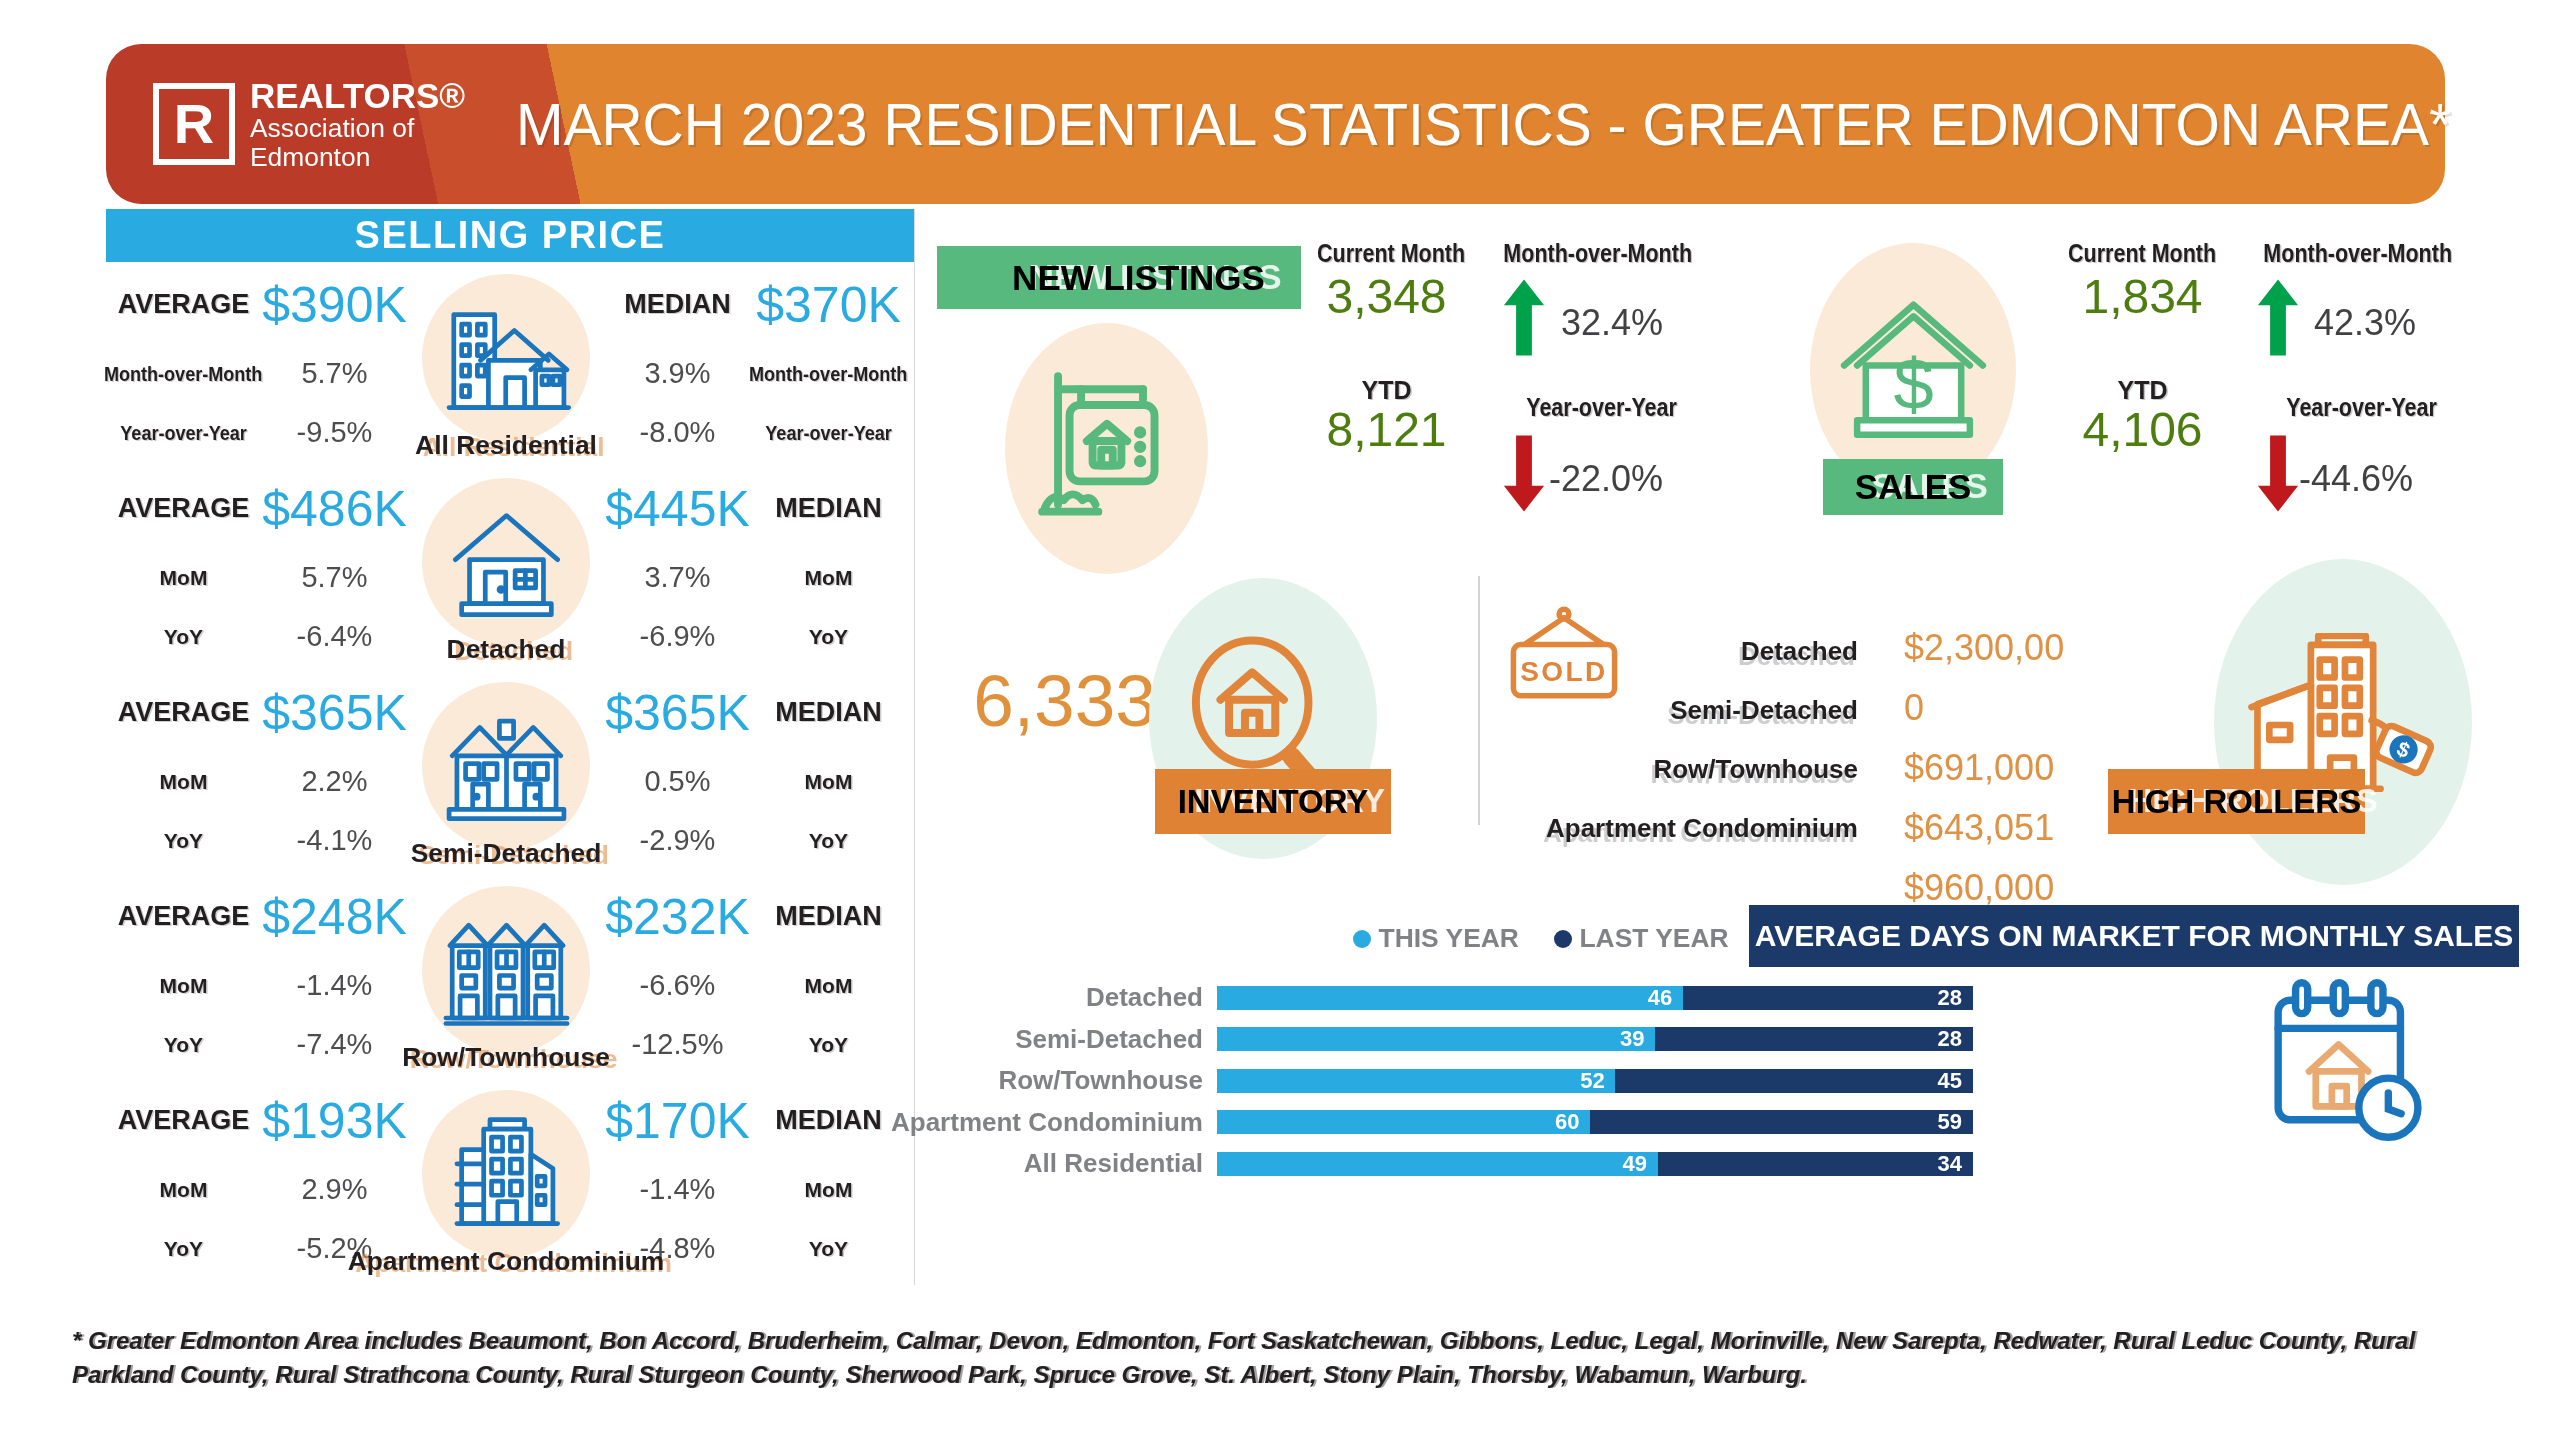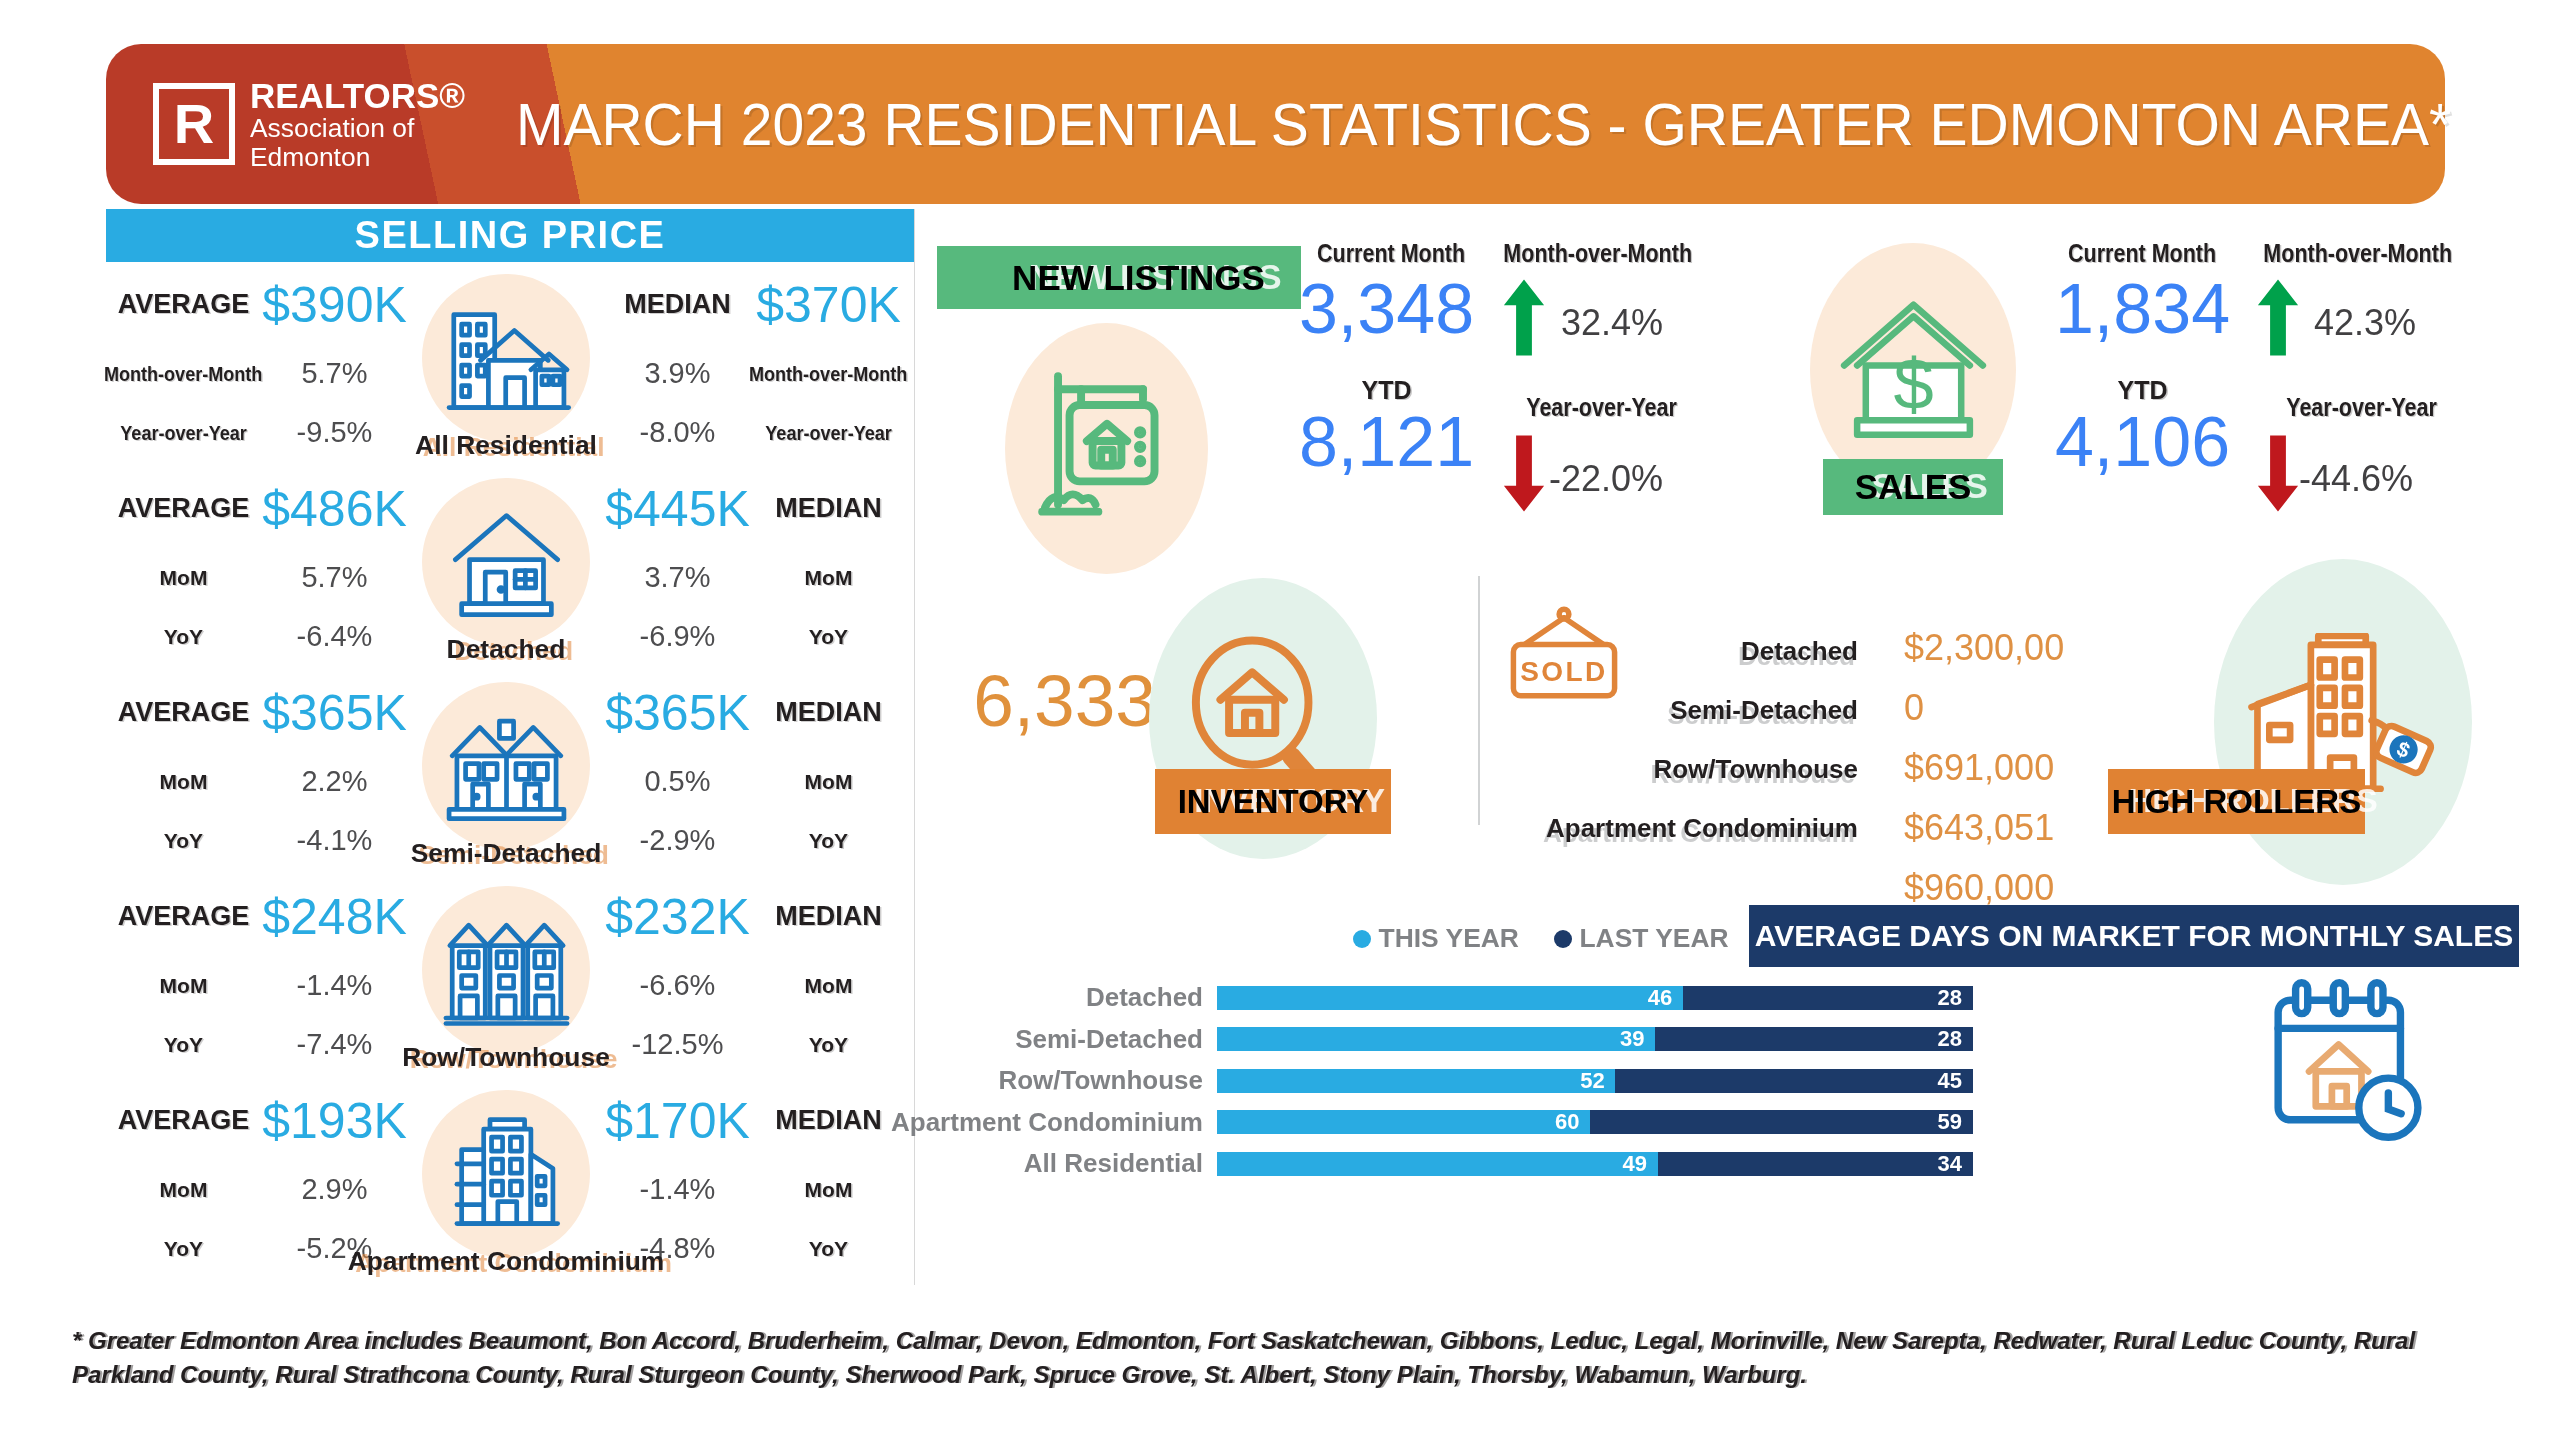--- a/index.html
+++ b/index.html
@@ -37,21 +37,21 @@
   .type-label{position:absolute;left:50%;bottom:1.5px;transform:translateX(-50%);font-size:26.4px;font-weight:bold;
     white-space:nowrap;text-shadow:7.6px 1.5px 0 rgba(224,133,58,.55);}
 
   
   .banner{position:absolute;display:flex;align-items:center;justify-content:center;font-weight:bold;color:#000;}
   .banner.green{background:#57b97d;}
   .banner.orange{background:#e08233;}
   .banner .gh{text-shadow:16.6px -1.5px 0 rgba(255,255,255,.85);}
   .stat-label{position:absolute;font-size:25px;font-weight:bold;text-align:center;
     text-shadow:1.5px 0.8px 0 rgba(35,31,32,.25);}
-  .stat-big{position:absolute;font-size:70px;color:#3b82f6;text-align:center;}
+  .stat-big{position:absolute;font-size:48px;color:#4d7c0f;text-align:center;}
   .stat-pct{position:absolute;font-size:36px;color:#414042;}
   .circle{position:absolute;border-radius:50%;}
   .circle.peachbg{background:#fcead9;}
   .circle.mintbg{background:#e3f2ea;}
   .circle{display:flex;align-items:center;justify-content:center;}
 
   
   #inv-num{left:951px;top:659px;width:227px;font-size:73px;color:#e0913c;text-align:center;}
   #divider{left:1478px;top:576px;width:2.3px;height:249px;background:#d1d3d4;}
   #hr-labels{left:1526px;top:636px;width:332px;display:flex;flex-direction:column;align-items:flex-end;gap:29px;}

